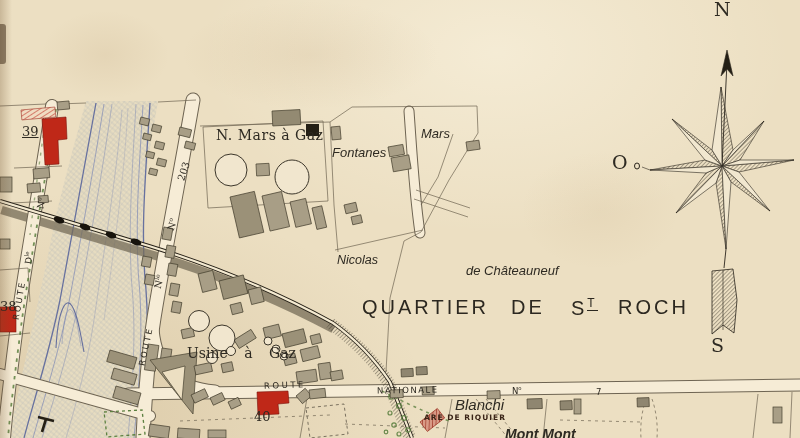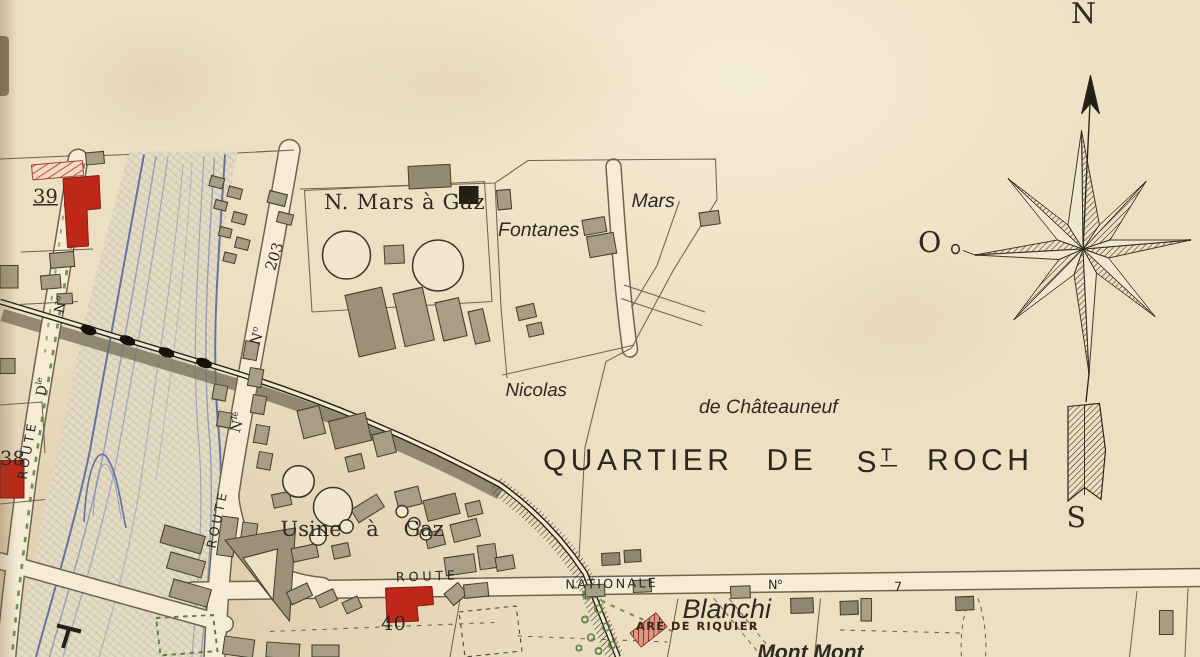--- a/index.html
+++ b/index.html
@@ -291,21 +291,21 @@
   <span class="title-word" style="left:485px;">DE</span>
   <span class="title-word" style="left:545px;"><span>S</span><span class="sup">T</span></span>
   <span class="title-word" style="left:592px;">ROCH</span>
 
   <div class="lbl serif" style="left:216px;top:128px;font-size:14px;letter-spacing:.5px;">N. Mars à Gaz</div>
   <div class="lbl ital" style="left:332px;top:146px;font-size:13px;">Fontanes</div>
   <div class="lbl ital" style="left:421px;top:127px;font-size:13px;">Mars</div>
   <div class="lbl ital" style="left:337px;top:254px;font-size:12.5px;">Nicolas</div>
   <div class="lbl ital" style="left:466px;top:264px;font-size:13px;">de Châteauneuf</div>
   <div class="lbl serif" style="left:175px;top:346px;font-size:14px;word-spacing:12px;margin-left:12px;">Usine à Gaz</div>
-  <div class="lbl ital" style="left:455px;top:397px;font-size:18px;">Blanchi</div>
+  <div class="lbl ital" style="left:455px;top:397px;font-size:15px;">Blanchi</div>
   <div class="lbl caps" style="left:424px;top:414px;font-size:7.5px;letter-spacing:1px;color:#3a2417;">ARE DE RIQUIER</div>
   <div class="lbl ital" style="left:505px;top:427px;font-size:14px;font-weight:bold;">Mont Mont</div>
 
   <div class="lbl serif" style="left:22px;top:125px;font-size:13px;text-decoration:underline;">39</div>
   <div class="lbl serif" style="left:0;top:300px;font-size:13px;">38</div>
   <div class="lbl serif" style="left:254px;top:410px;font-size:13px;">40</div>
 
   <div class="lbl serif rot" style="left:186px;top:172px;font-size:10px;transform:rotate(-72deg);">203</div>
   <div class="lbl serif rot" style="left:175px;top:222px;font-size:9.5px;transform:rotate(-72deg);"><span>N</span><span class="sup2">o</span></div>
   <div class="lbl serif rot" style="left:162px;top:280px;font-size:9.5px;transform:rotate(-75deg);"><span>N</span><span class="sup2">le</span></div>

